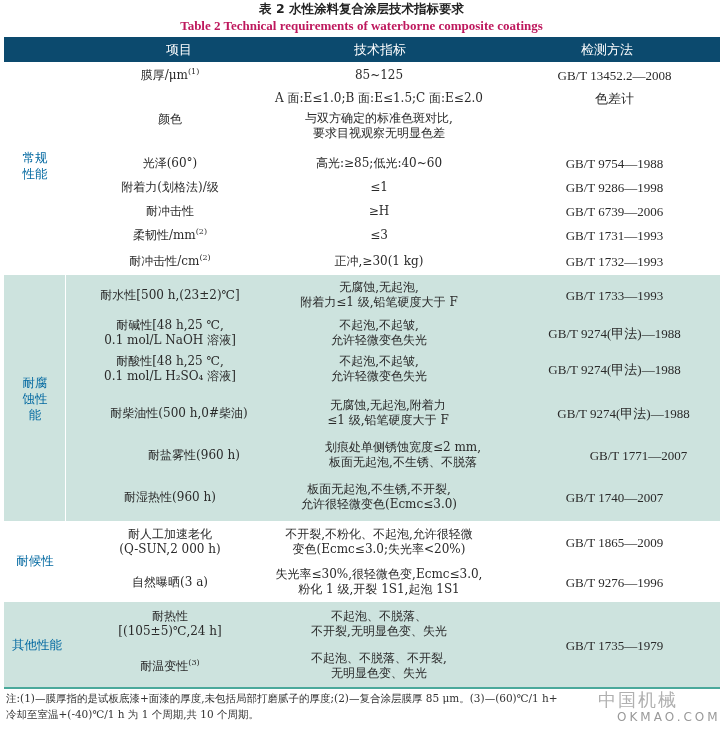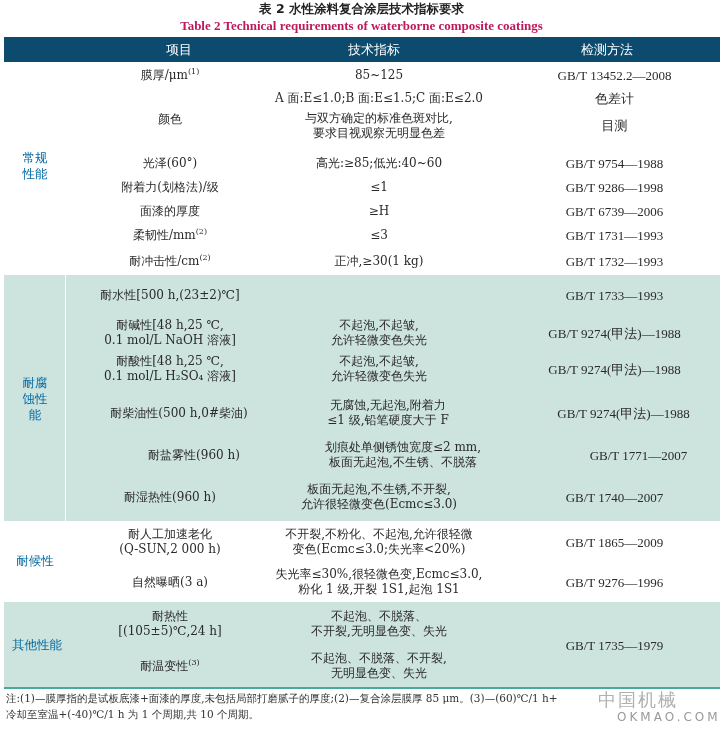--- a/index.html
+++ b/index.html
@@ -18,21 +18,21 @@
       text-align: center; font-family: "Liberation Serif", serif;
       font-size: 13px; font-weight: bold; line-height: 18px; color: #be185d;
     }
     .hdr {
       position: absolute; left: 4px; top: 37px; width: 716px; height: 25px;
       background: #0c4a6e; color: #fff;
       font-family: "DejaVu Sans", sans-serif; font-size: 13px; line-height: 25px;
     }
     .hdr span { position: absolute; top: 0; text-align: center; }
     .hdr .h1 { left: 60px; width: 230px; }
-    .hdr .h2 { left: 250px; width: 240px; }
+    .hdr .h2 { left: 256px; width: 240px; }
     .hdr .h3 { left: 490px; width: 226px; }
 
     .sec { position: absolute; left: 4px; width: 716px; }
     .sec.shade { background: #cde3de; }
     .sec.vline::before {
       content: ""; position: absolute; left: 61px; top: 0; bottom: 0;
       width: 1px; background: #ffffff;
     }
     .grp {
       position: absolute; left: 0; width: 62px; text-align: center;
@@ -85,34 +85,33 @@
     <div class="c3">GB/T 13452.2—2008</div>
   </div>
   <div class="row" style="top:26px;height:20px;">
     <div class="c2">A 面:E≤1.0;B 面:E≤1.5;C 面:E≤2.0</div>
     <div class="c3">色差计</div>
   </div>
   <div class="row" style="top:40px;height:50px;">
     <div class="c1" style="top:-8px;">颜色</div>
     <div class="c2" style="top:6px;height:36px;">与双方确定的标准色斑对比,
 要求目视观察无明显色差</div>
-    <div class="c3" style="top:5px;height:36px;">目测</div>
   </div>
   <div class="row" style="top:90px;height:22px;">
     <div class="c1">光泽(60°)</div>
     <div class="c2">高光:≥85;低光:40~60</div>
     <div class="c3">GB/T 9754—1988</div>
   </div>
   <div class="row" style="top:114px;height:22px;">
     <div class="c1">附着力(划格法)/级</div>
     <div class="c2">≤1</div>
     <div class="c3">GB/T 9286—1998</div>
   </div>
   <div class="row" style="top:138px;height:22px;">
-    <div class="c1">面漆的厚度</div>
+    <div class="c1">耐冲击性</div>
     <div class="c2">≥H</div>
     <div class="c3">GB/T 6739—2006</div>
   </div>
   <div class="row" style="top:162px;height:22px;">
     <div class="c1"><span><span>柔韧性/mm</span><sup>(2)</sup></span></div>
     <div class="c2">≤3</div>
     <div class="c3">GB/T 1731—1993</div>
   </div>
   <div class="row" style="top:188px;height:22px;">
     <div class="c1"><span><span>耐冲击性/cm</span><sup>(2)</sup></span></div>
@@ -120,20 +119,22 @@
     <div class="c3">GB/T 1732—1993</div>
   </div>
 </div>
 
 <div class="sec shade vline" style="top:275px;height:246px;">
   <div class="grp" style="top:100px;white-space:pre-line;">耐腐
 蚀性
 能</div>
   <div class="row" style="top:2px;height:36px;">
     <div class="c1">耐水性[500 h,(23±2)℃]</div>
+    <div class="c2">无腐蚀,无起泡,
+附着力≤1 级,铅笔硬度大于 F</div>
     <div class="c3">GB/T 1733—1993</div>
   </div>
   <div class="row" style="top:40px;height:36px;">
     <div class="c1">耐碱性[48 h,25 ℃,
 0.1 mol/L NaOH 溶液]</div>
     <div class="c2">不起泡,不起皱,
 允许轻微变色失光</div>
     <div class="c3">GB/T 9274(甲法)—1988</div>
   </div>
   <div class="row" style="top:76px;height:36px;">

